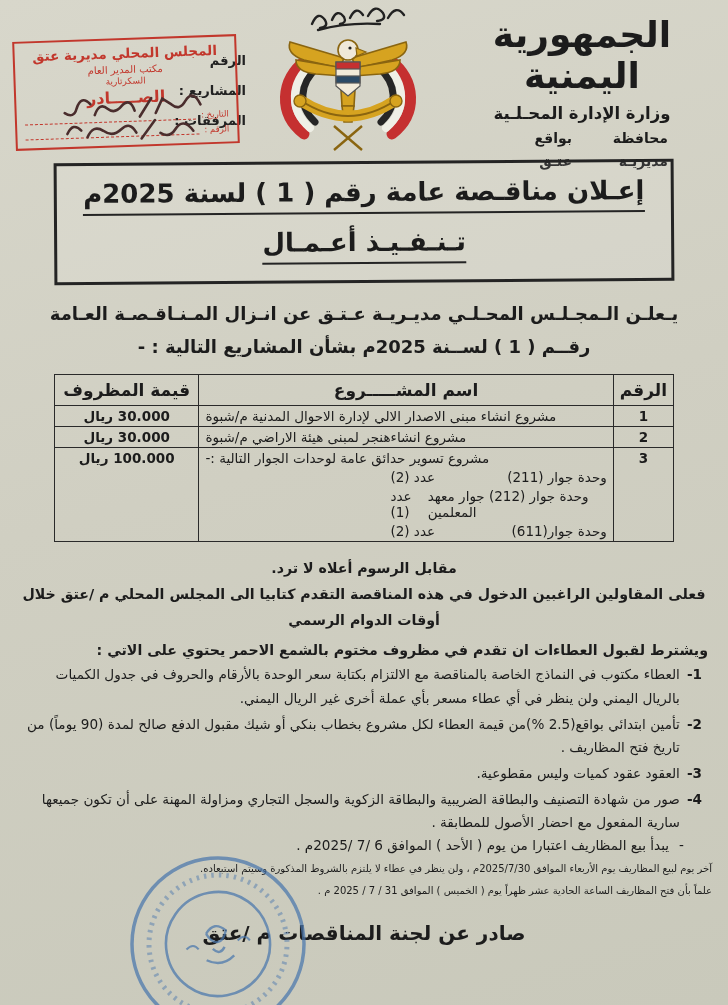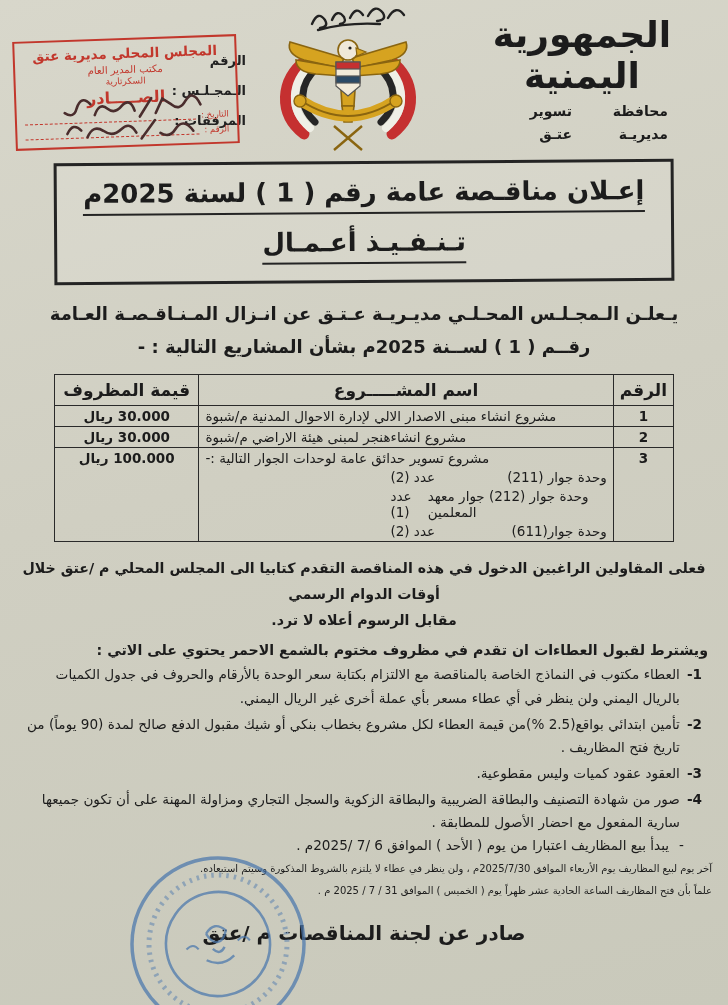--- a/index.html
+++ b/index.html
@@ -58,21 +58,21 @@
   .blue-seal{position:absolute;left:126px;top:852px;width:184px;height:184px;
     opacity:0.72;transform:rotate(-10deg);pointer-events:none;}
 </style>
 </head>
 <body>
 
 <div class="page">
 
   <div class="letterhead-labels">
     <div>الرقم</div>
-    <div>الـمجـلـس :</div>
+    <div>المشاريع :</div>
     <div>المرفقات :</div>
   </div>
 
   <div class="red-stamp">
     <div class="rs-title">المجلس المحلي مديرية عتق</div>
     <div class="rs-office">مكتب المدير العام</div>
     <div class="rs-sec">السكرتارية</div>
     <div class="rs-outgoing">الصـــــادر</div>
     <div class="rs-line">
       <span>التاريخ :</span>
@@ -132,23 +132,24 @@
     <circle cx="136" cy="99" r="6" fill="#d6a320" stroke="#8a6510" stroke-width="1.4"></circle>
 
     <g stroke="#8a6510" stroke-width="2.4">
       <path d="M74 124 L102 148"></path>
         <path d="M102 124 L74 148"></path>
     </g>
   </svg>
 
   <div class="national-header">
     <div class="nh-republic">الجمهورية اليمنية</div>
+    <div class="nh-ministry">وزارة الإدارة المحـلـية</div>
     <div class="nh-row">
       <span class="lbl">محافظة</span>
-      <span class="val">تسوير</span>
+      <span class="val">بواقع</span>
     </div>
     <div class="nh-row">
       <span class="lbl">مديريـة</span>
       <span class="val">عتـق</span>
     </div>
   </div>
 
   <div class="doc">
 
     <div class="title-box">
@@ -196,22 +197,22 @@
               <span>وحدة  جوار(611)</span>
               <span>عدد   (2)</span>
             </div>
           </td>
           <td class="val-cell">100.000 ريال</td>
         </tr>
       </tbody>
     </table>
 
     <div class="para1">
+      <div>مقابل الرسوم أعلاه لا ترد.</div>
       <div>فعلى المقاولين الراغبين الدخول في هذه المناقصة التقدم كتابيا الى المجلس المحلي م /عتق خلال أوقات الدوام الرسمي</div>
-      <div>مقابل الرسوم أعلاه لا ترد.</div>
     </div>
 
     <div class="para2">ويشترط لقبول العطاءات ان تقدم في مظروف مختوم بالشمع الاحمر يحتوي على الاتي :</div>
 
     <div class="items">
       <div class="item">
         <span class="inum">1-</span>
         <span class="itext">العطاء مكتوب في النماذج الخاصة بالمناقصة مع الالتزام بكتابة سعر الوحدة بالأرقام والحروف في جدول الكميات بالريال اليمني ولن ينظر في أي عطاء مسعر بأي عملة أخرى غير الريال اليمني.</span>
       </div>
       <div class="item">

